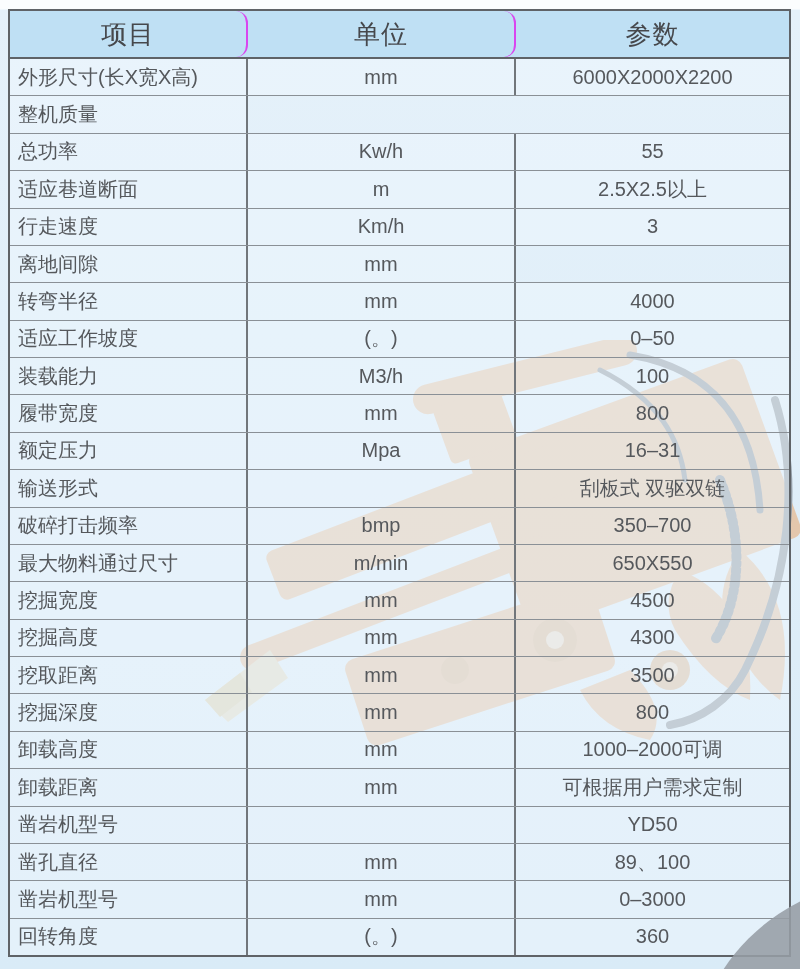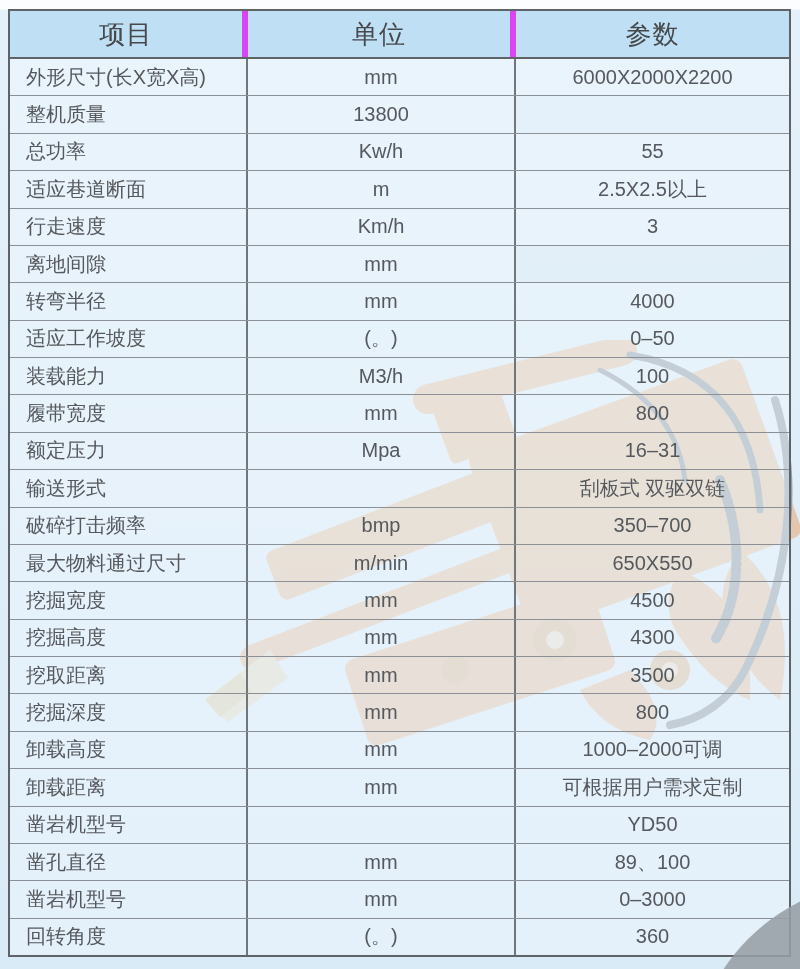--- a/index.html
+++ b/index.html
@@ -37,34 +37,34 @@
   .thead {
     height:46px; flex:0 0 46px;
     display:grid; grid-template-columns:238px 268px 1fr;
     background:#bfe0f4;
     border-bottom:2px solid #5f6367;
   }
   .th {
     display:flex; align-items:center; justify-content:center;
     font-size:26px; color:#46484c; letter-spacing:1px;
   }
-  .th:nth-child(1), .th:nth-child(2) { border-right:6px solid #d946ef; }
+  .th:nth-child(1), .th:nth-child(2) { border-right:2px solid #d946ef;border-radius:12px; }
   .tbody { flex:1; display:flex; flex-direction:column; }
   .row {
     flex:1;
     display:grid; grid-template-columns:238px 268px 1fr;
   }
   .row + .row { border-top:1px solid #8a9096; }
   .cell {
     background:rgba(236,246,253,0.55);
     display:flex; align-items:center; justify-content:center;
     font-size:20px; color:#55585c;
     white-space:nowrap; overflow:hidden;
   }
-  .cell.item { justify-content:flex-start; padding-left:16px; }
+  .cell.item { justify-content:flex-start; padding-left:8px; }
   .cell:nth-child(1), .cell:nth-child(2) { border-right:2px solid #71767b; }
 </style>
 </head>
 <body>
 
 <div class="page">
 
   <svg class="watermark" viewBox="0 0 600 410" xmlns="http://www.w3.org/2000/svg">
     <g opacity="0.55">
       <g fill="#e8a86f">
@@ -108,21 +108,20 @@
     </div>
     <div class="tbody">
     <div class="row">
       <div class="cell item">外形尺寸(长X宽X高)</div>
       <div class="cell unit">mm</div>
       <div class="cell param">6000X2000X2200</div>
     </div>
 
     <div class="row">
       <div class="cell item">整机质量</div>
-      <div class="cell param">13800</div>
     </div>
 
     <div class="row">
       <div class="cell item">总功率</div>
       <div class="cell unit">Kw/h</div>
       <div class="cell param">55</div>
     </div>
 
     <div class="row">
       <div class="cell item">适应巷道断面</div>

